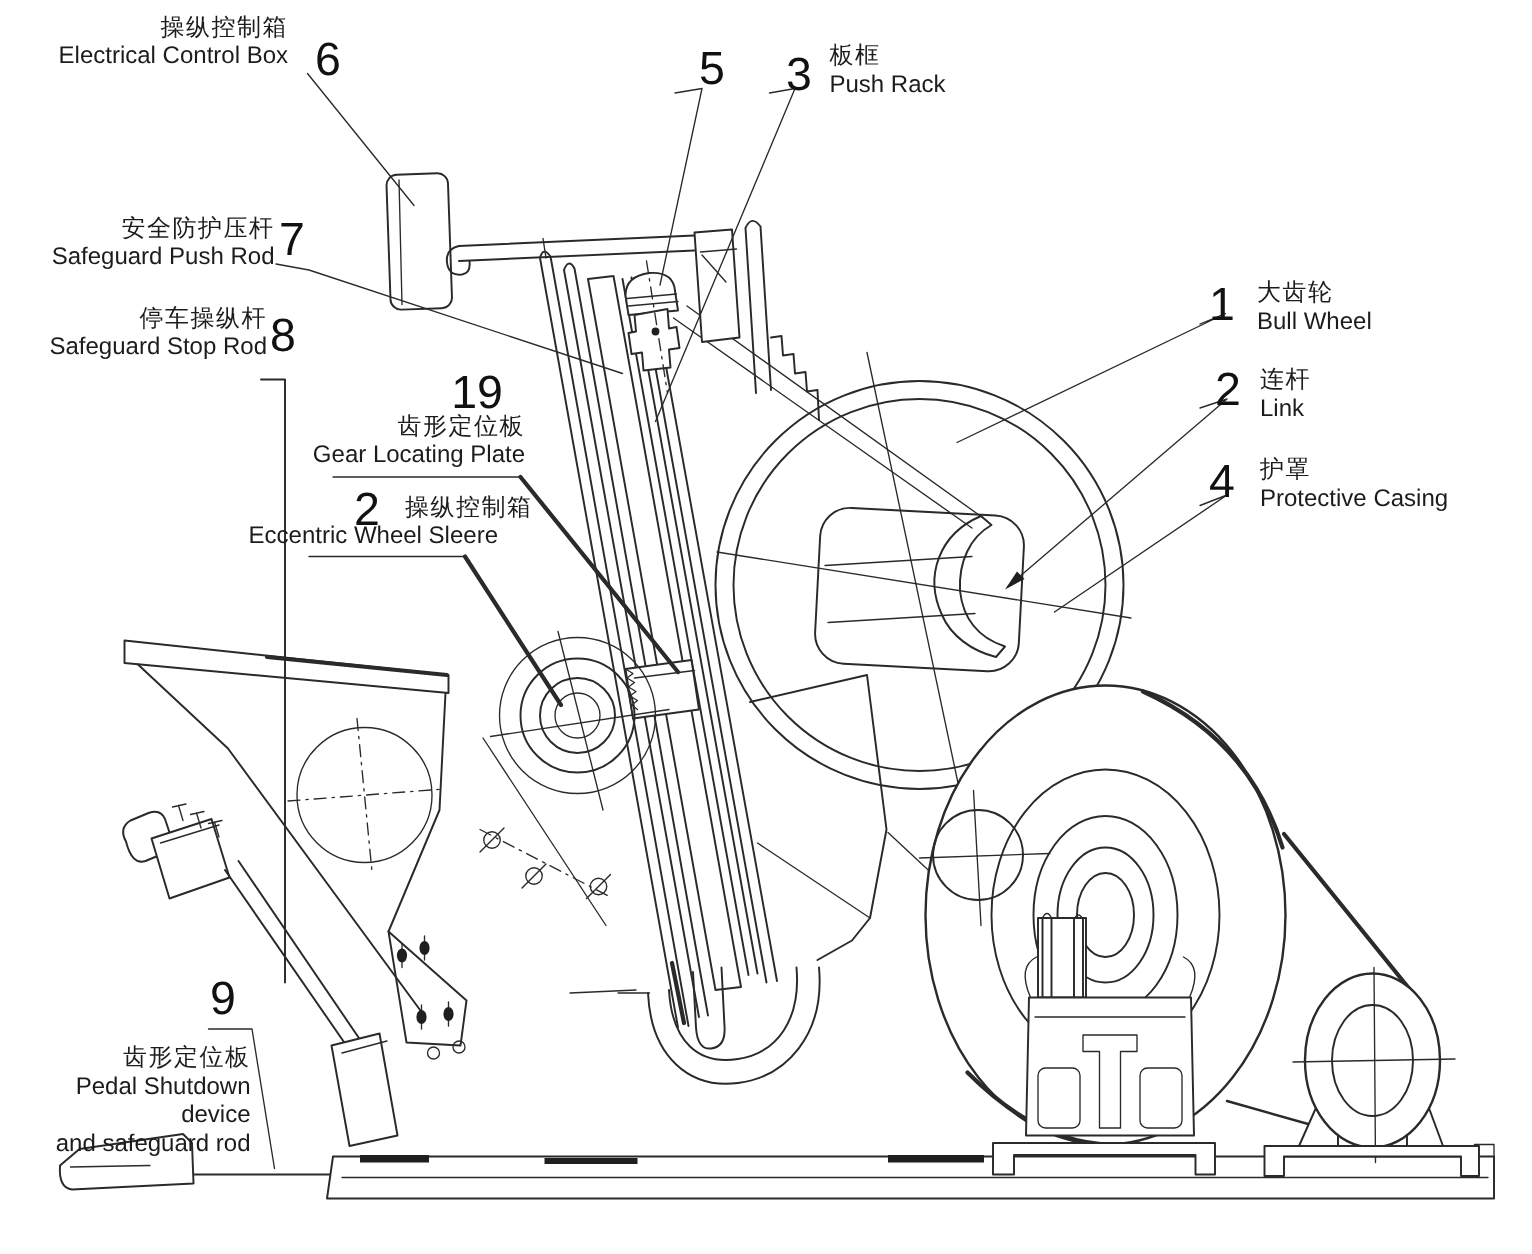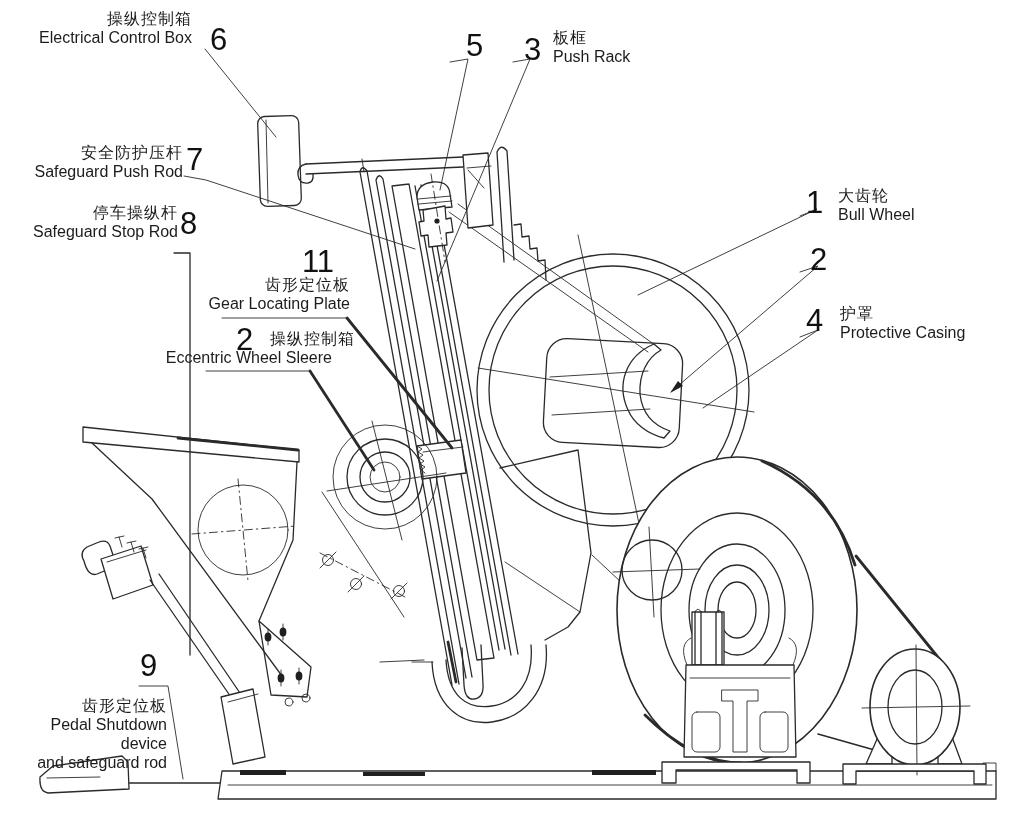--- a/index.html
+++ b/index.html
@@ -209,20 +209,24 @@
   </g>
 </svg>
 
   <div class="num" style="left:806px;top:185px">1</div>
   <div class="lbl" style="left:838px;top:187px;width:130px">
     <div class="zh">大齿轮</div>
     <div class="en">Bull Wheel</div>
   </div>
 
   <div class="num" style="left:810px;top:242px">2</div>
+  <div class="lbl" style="left:840px;top:245px;width:110px">
+    <div class="zh">连杆</div>
+    <div class="en">Link</div>
+  </div>
 
   <div class="num" style="left:524px;top:32px">3</div>
   <div class="lbl" style="left:553px;top:29px;width:100px">
     <div class="zh">板框</div>
     <div class="en">Push Rack</div>
   </div>
 
   <div class="num" style="left:806px;top:303px">4</div>
   <div class="lbl" style="left:840px;top:305px;width:150px">
     <div class="zh">护罩</div>
@@ -257,19 +261,19 @@
   </div>
 
   <div class="num" style="left:236px;top:322px">2</div>
   <div class="lbl" style="left:270px;top:330px;width:100px">
     <div class="zh">操纵控制箱</div>
   </div>
   <div class="lbl right" style="left:130px;top:349px;width:202px">
     <div class="en">Eccentric Wheel Sleere</div>
   </div>
 
-  <div class="num center" style="left:296px;top:244px;width:44px">11</div>
+  <div class="num center" style="left:296px;top:244px;width:44px">19</div>
   <div class="lbl right" style="left:150px;top:276px;width:200px">
     <div class="zh">齿形定位板</div>
     <div class="en">Gear Locating Plate</div>
   </div>
 
 </div>
 
 </body></html>

